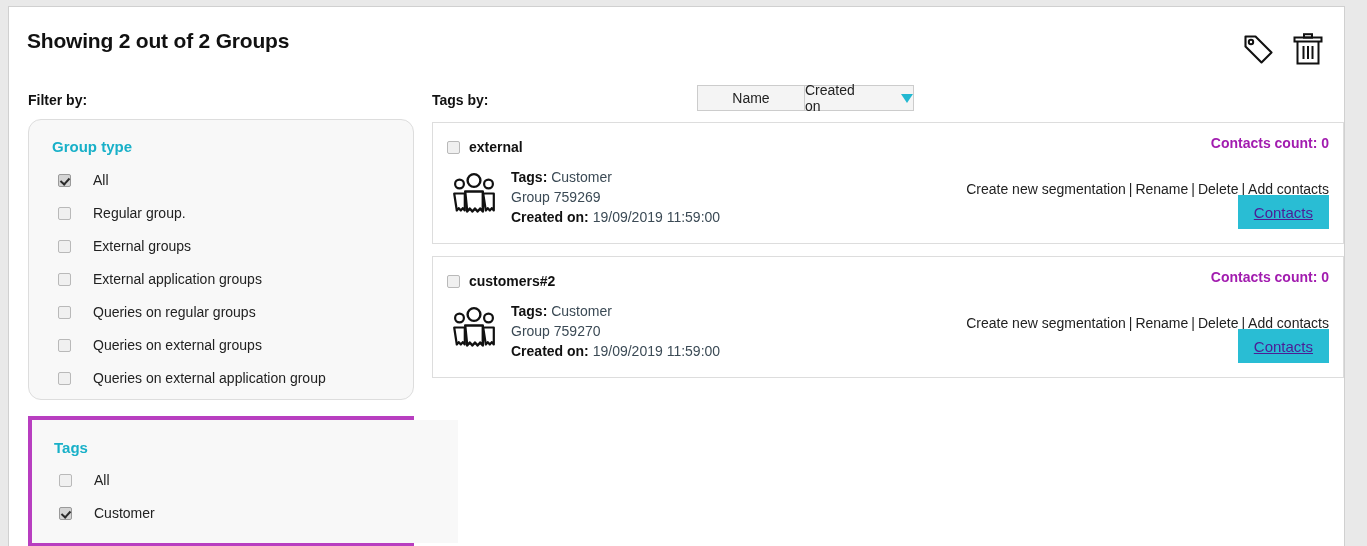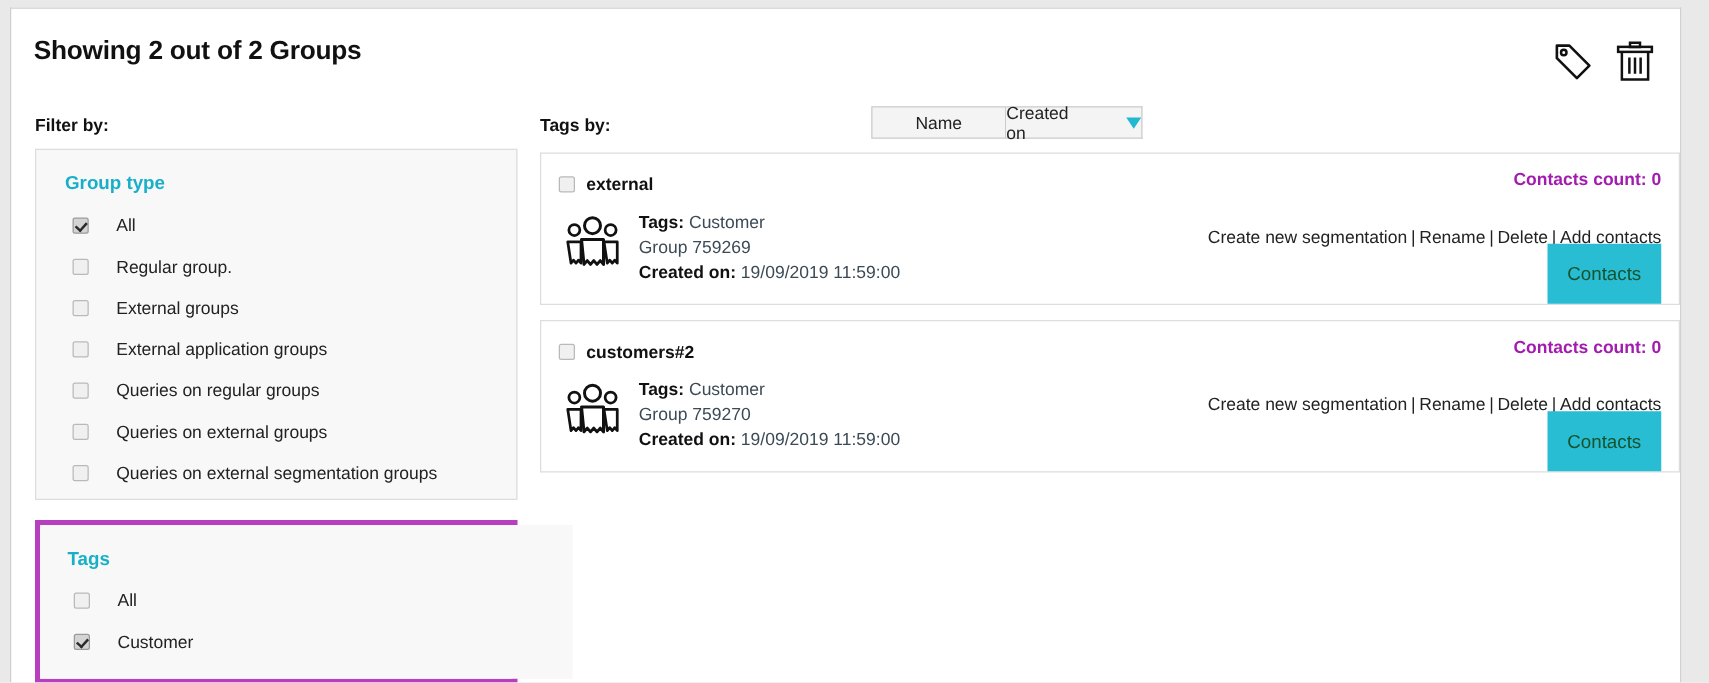--- a/index.html
+++ b/index.html
@@ -97,21 +97,21 @@
 
   
   .filter-panel {
     position: absolute;
     left: 19px;
     width: 386px;
     background: #f8f8f8;
     border: 1px solid #dddddd;
     box-sizing: border-box;
   }
-  .filter-panel.group-type { top: 112px; height: 281px; }
+  .filter-panel.group-type { top: 112px; height: 281px; border-radius: 13px; }
 
   .tags-wrapper {
     position: absolute;
     left: 19px;
     top: 409px;
     width: 386px;
     height: 131px;
     border: 4px solid #b83ec0;
     box-sizing: border-box;
     background: #f8f8f8;
@@ -226,32 +226,33 @@
     color: #222222;
     text-decoration: none;
     cursor: pointer;
   }
   .links-sep { color: #222222; padding: 0 3px; }
 
   .contacts-btn {
     position: absolute;
     right: 14px;
     top: 72px;
-    height: 48px;
+    height: 34px;
     min-width: 90px;
     padding: 0 16px;
     background: #29bdd4;
-    color: #14532d;
+    color: #4c1d95;
     border: none;
     font-size: 15px;
     font-family: "Liberation Sans", sans-serif;
     cursor: pointer;
     display: flex;
     align-items: center;
     justify-content: center;
+    text-decoration: underline;
   }
 </style>
 </head>
 <body>
 
 <div class="screen">
   <div class="page-frame">
 
     <div class="page-title">Showing 2 out of 2 Groups</div>
 
@@ -309,21 +310,21 @@
       <div class="check-row" style="top:184px">
         <span class="cbox"></span>
         <span class="check-label">Queries on regular groups</span>
       </div>
       <div class="check-row" style="top:217px">
         <span class="cbox"></span>
         <span class="check-label">Queries on external groups</span>
       </div>
       <div class="check-row" style="top:250px">
         <span class="cbox"></span>
-        <span class="check-label">Queries on external segmentation groups</span>
+        <span class="check-label">Queries on external application group</span>
       </div>
     </div>
 
     <div class="tags-wrapper">
       <div class="tags-inner">
         <div class="filter-heading">Tags</div>
         <div class="check-row" style="top:52px">
           <span class="cbox"></span>
           <span class="check-label">All</span>
         </div>

